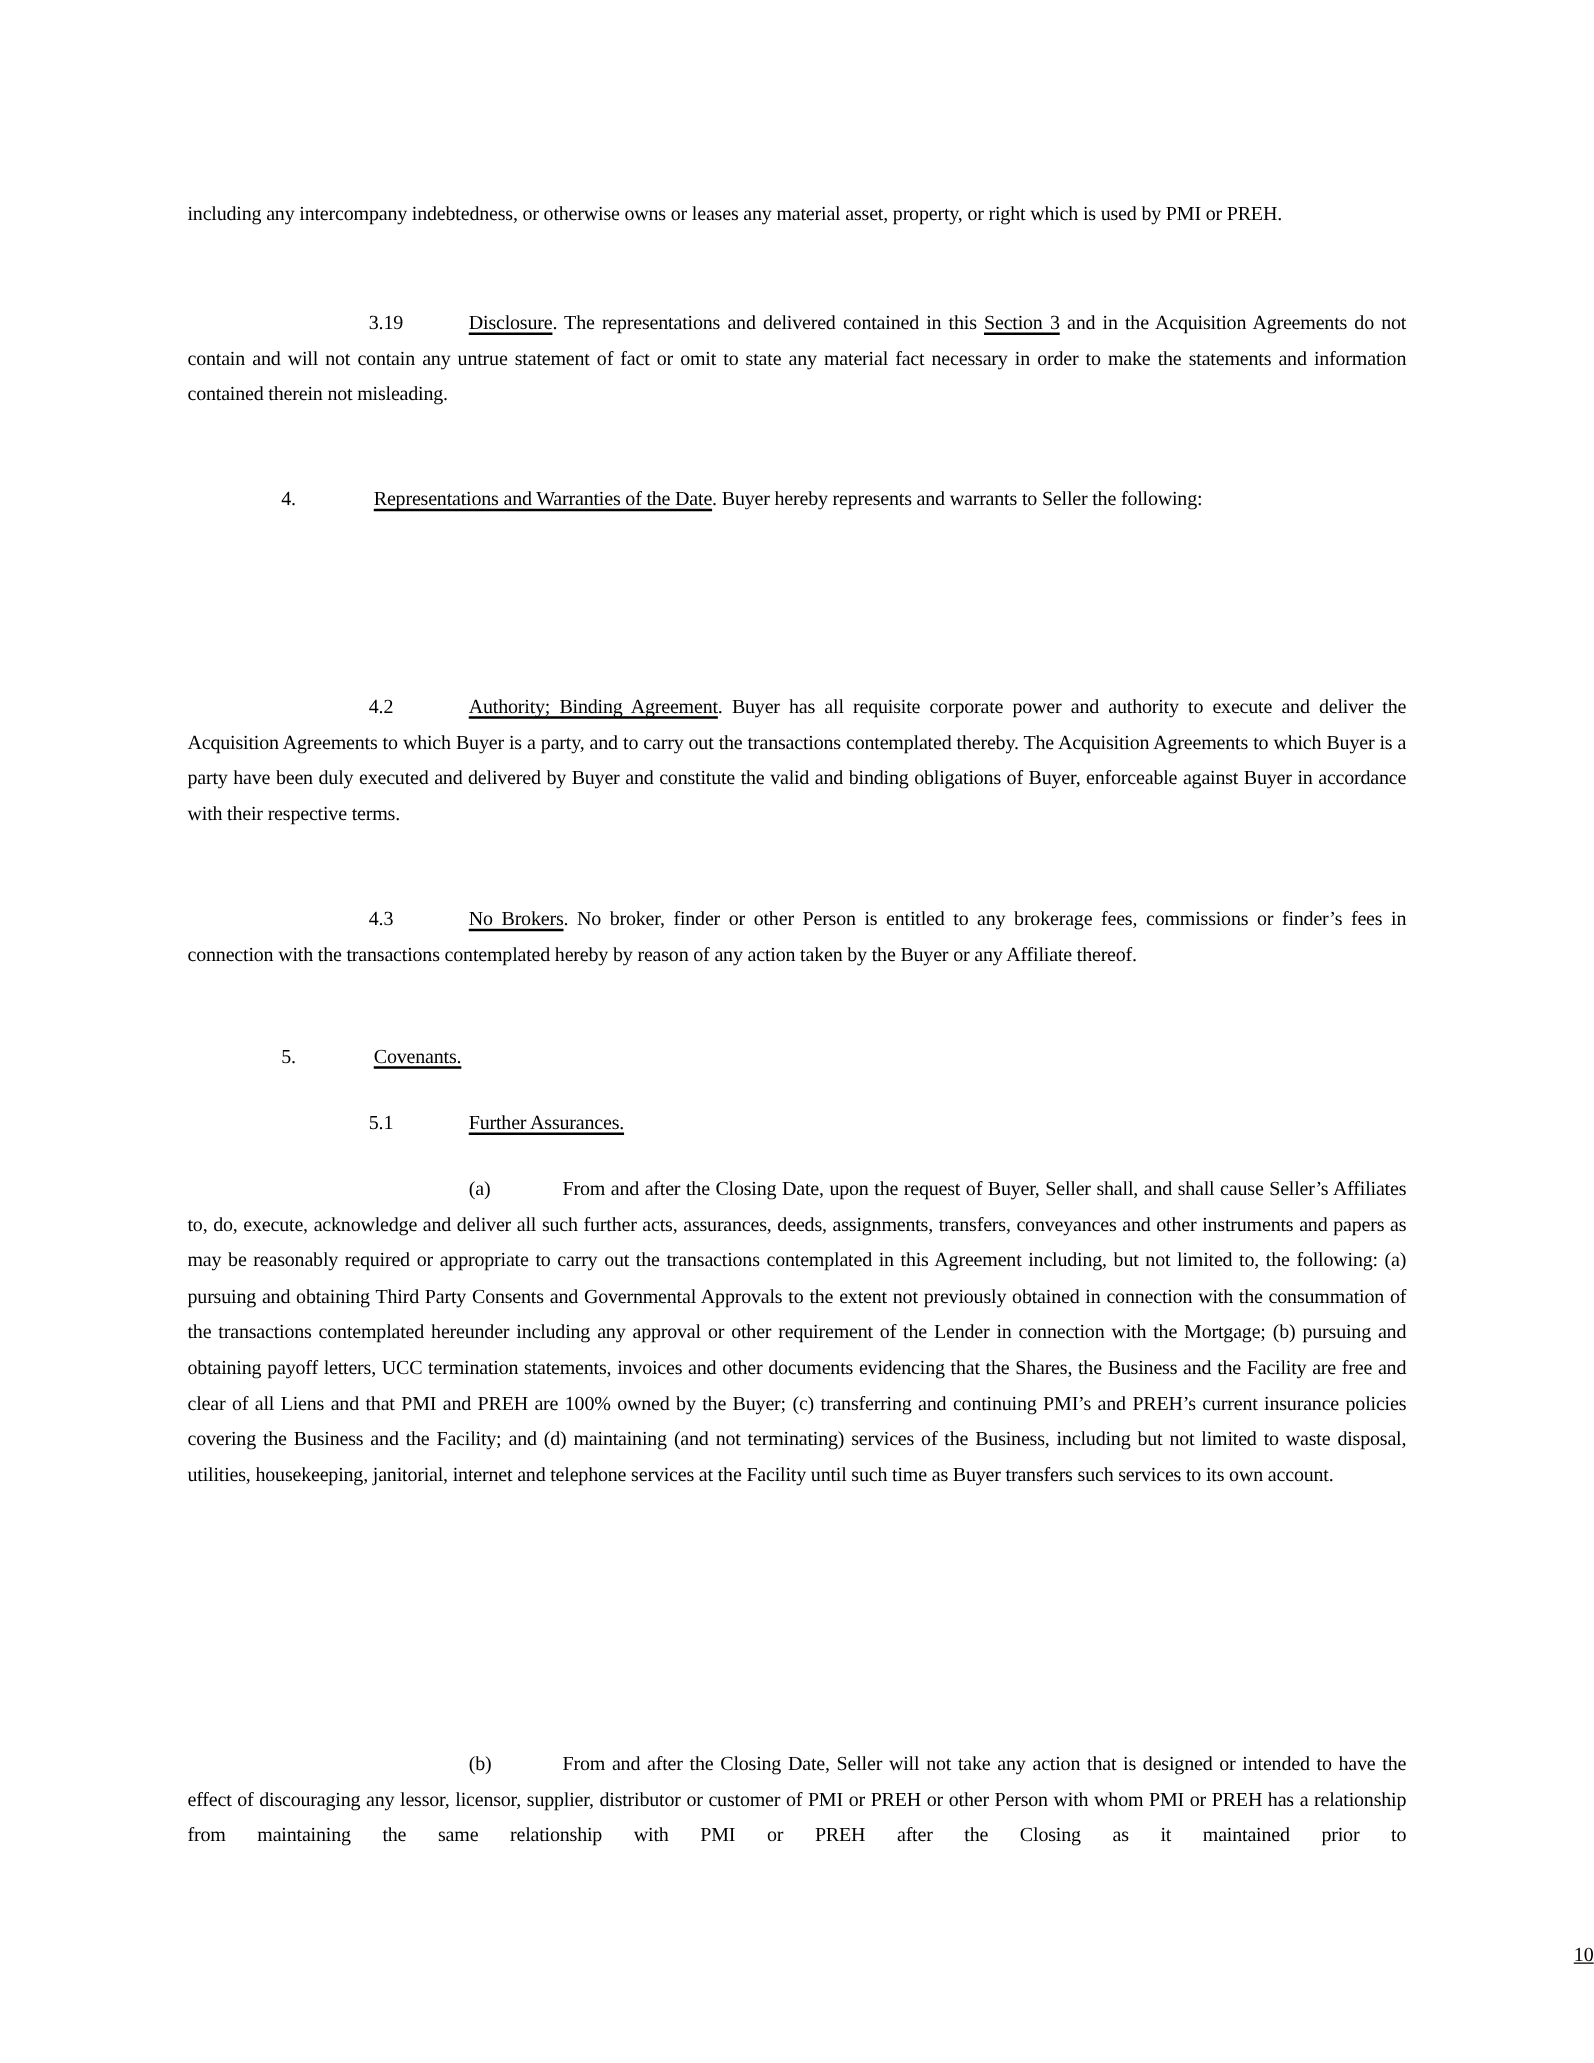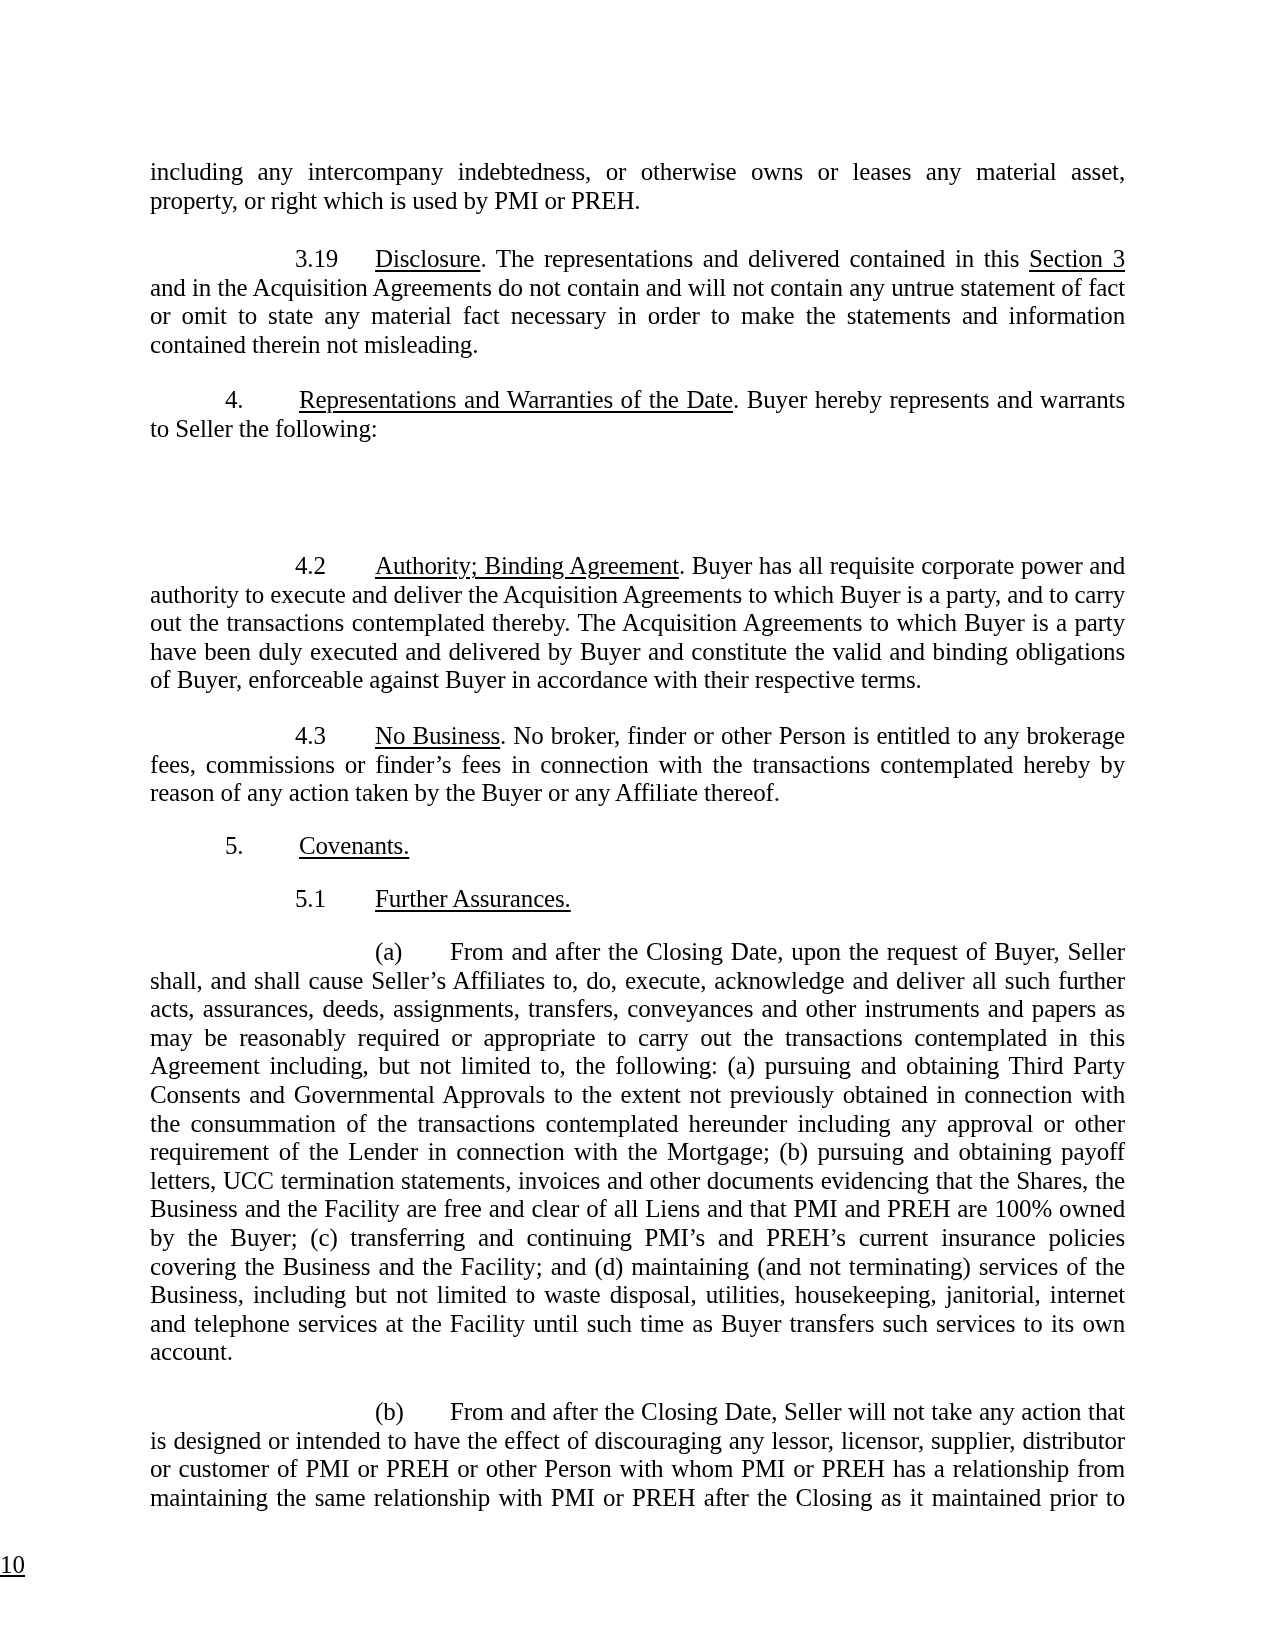--- a/index.html
+++ b/index.html
@@ -1,34 +1,34 @@
 <!DOCTYPE html>
 <html><head>
 <meta charset="utf-8">
 <style>
   html, body { margin: 0; padding: 0; background: #ffffff; }
   body { width: 1275px; height: 1650px; position: relative; overflow: hidden; }
   .page {
     position: absolute; left: 0; top: 0; width: 1275px; height: 1650px; background: #fff;
     font-family: "Liberation Serif", "DejaVu Serif", serif;
-    color: #000; font-size: 25px; line-height: 28.6px;
+    color: #000; font-size: 16px; line-height: 28.6px;
   }
   .para {
     position: absolute; left: 150px; width: 975px;
     text-align: justify; text-align-last: left;
     letter-spacing: -0.15px;
   }
   .para p { margin: 0; }
   .num { display: inline-block; margin-top: 12px; }
   .n1 { width: 74px; padding-left: 75px; }    
   .n2 { width: 80px; padding-left: 145px; }   
   .n3 { width: 75px; padding-left: 225px; }   
   u { text-decoration: underline; text-underline-offset: 3px; text-decoration-thickness: 1.5px; }
   .pagenum {
-    position: absolute; left: 0; width: 1275px; text-align: left; top: 1551px; text-decoration: underline;
+    position: absolute; left: 0; width: 1275px; text-align: right; top: 1551px; text-decoration: underline;
   }
 </style>
 </head>
 <body>
 
 <div class="page">
 
   <div class="para" style="top:158px;">
     <p>including any intercompany indebtedness, or otherwise owns or leases any material asset, property, or right which is used by PMI or PREH.</p>
   </div>
@@ -40,21 +40,21 @@
   <div class="para" style="top:374px;">
     <p><span class="num n1">4.</span><u>Representations and Warranties of the Date</u><span>.  Buyer hereby represents and warrants to Seller the following:</span></p>
   </div>
 
 
   <div class="para" style="top:540px;">
     <p><span class="num n2">4.2</span><u>Authority; Binding Agreement</u><span>.  Buyer has all requisite corporate power and authority to execute and deliver the Acquisition Agreements to which Buyer is a party, and to carry out the transactions contemplated thereby.  The Acquisition Agreements to which Buyer is a party have been duly executed and delivered by Buyer and constitute the valid and binding obligations of Buyer, enforceable against Buyer in accordance with their respective terms.</span></p>
   </div>
 
   <div class="para" style="top:710px;">
-    <p><span class="num n2">4.3</span><u>No Business</u><span>.  No broker, finder or other Person is entitled to any brokerage fees, commissions or finder’s fees in connection with the transactions contemplated hereby by reason of any action taken by the Buyer or any Affiliate thereof.</span></p>
+    <p><span class="num n2">4.3</span><u>No Brokers</u><span>.  No broker, finder or other Person is entitled to any brokerage fees, commissions or finder’s fees in connection with the transactions contemplated hereby by reason of any action taken by the Buyer or any Affiliate thereof.</span></p>
   </div>
 
   <div class="para" style="top:820px;font-family:Liberation Serif, serif;">
     <p><span class="num n1">5.</span><u>Covenants.</u></p>
   </div>
 
   <div class="para" style="top:873px;">
     <p><span class="num n2">5.1</span><u>Further Assurances.</u></p>
   </div>
 

